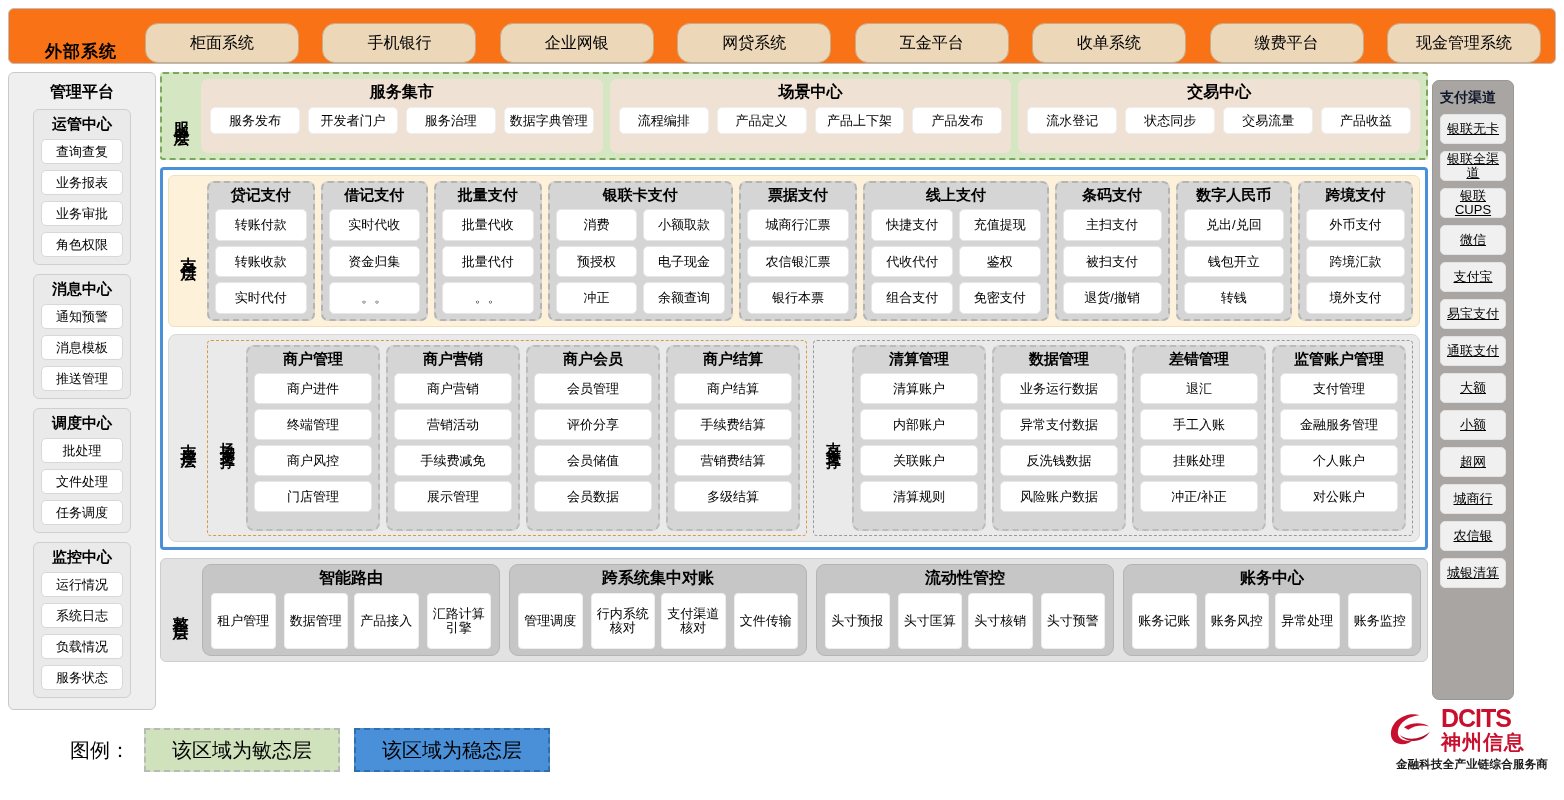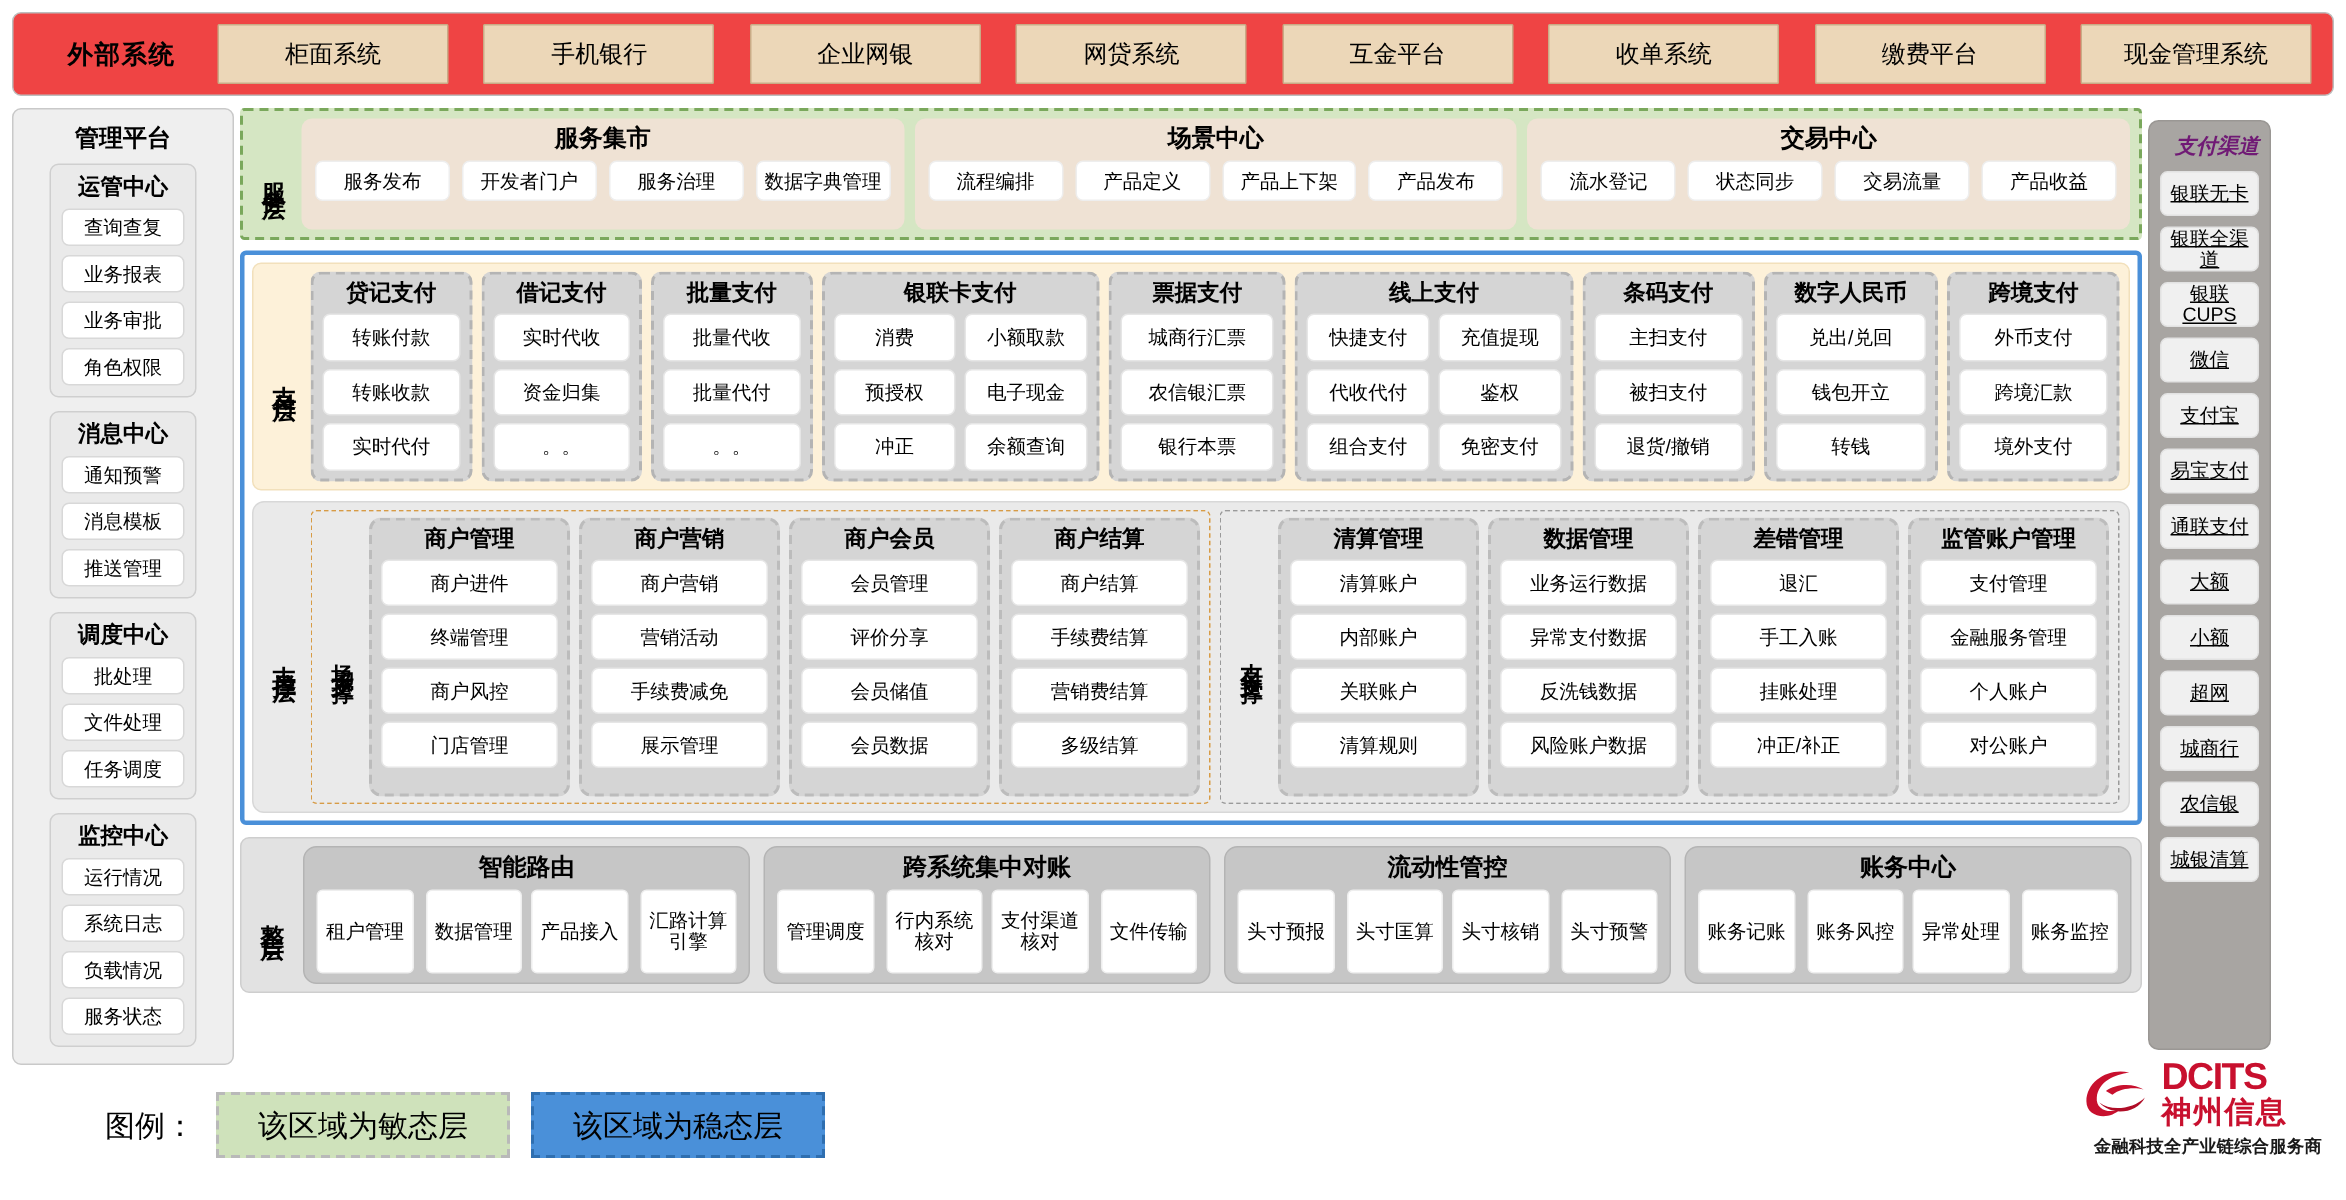--- a/index.html
+++ b/index.html
@@ -22,33 +22,33 @@
     text-align:center;
     font-size:13px;
     line-height:1.05;
     box-sizing:border-box;
     padding:2px 3px;
   }
 
   
   .topbar{
     position:absolute;left:8px;top:8px;width:1548px;height:56px;
-    background:#ef4444;border:1px solid #bdbdbd;border-radius:6px;
-    display:flex;align-items:center;
+    background:#f97316;border:1px solid #bdbdbd;border-radius:6px;
+    display:flex;align-items:flex-end;
     box-sizing:border-box;
     padding:0 14px;
   }
   .topbar .bar-title{
     font-size:17px;font-weight:bold;letter-spacing:1px;
     width:116px;flex:0 0 116px;text-align:center;
   }
   .topbar .ext-list{display:flex;flex:1;justify-content:space-between;gap:10px;padding-left:6px;}
   .ext-chip{
     flex:1 1 0;height:38px;
-    background:#ecd7b8;border:1px solid #c9ab86;border-radius:1px;
+    background:#ecd7b8;border:1px solid #c9ab86;border-radius:13px;
     display:flex;align-items:center;justify-content:center;
     font-size:16px;max-width:152px;
   }
 
   
   .leftbar{
     position:absolute;left:8px;top:72px;width:148px;height:638px;
     background:#efefef;border:1px solid #c9c9c9;border-radius:6px;
     box-sizing:border-box;padding:6px 24px;
   }
@@ -60,21 +60,21 @@
   .lgroup-title{font-size:15px;font-weight:bold;text-align:center;margin:1px 0 5px;}
   .lgroup .chip{height:25px;margin-bottom:6px;font-size:13px;background:#fff;}
   .lgroup .chip:last-child{margin-bottom:0;}
 
   
   .rightbar{
     position:absolute;left:1432px;top:80px;width:82px;height:620px;
     background:#a8a5a2;border:1px solid #9a9794;border-radius:7px;
     box-sizing:border-box;padding:6px 7px;
   }
-  .rightbar-title{font-size:14px;font-weight:bold;text-align:right;color:#701a75;margin:2px 0 7px;font-style:italic;}
+  .rightbar-title{font-size:14px;font-weight:bold;text-align:left;color:#0f172a;margin:2px 0 7px;}
   .rightbar .chip{height:30px;margin-bottom:7px;font-size:13px;background:#f0f0f0;border-color:#e2e2e2;text-decoration:underline;}
   .rightbar .chip:last-child{margin-bottom:0;}
 
   
   .center{position:absolute;left:160px;top:72px;width:1268px;height:638px;}
 
   
   .svc-layer{
     position:relative;height:88px;
     background:#d5e6c3;border:2px dashed #7aa85c;border-radius:3px;

